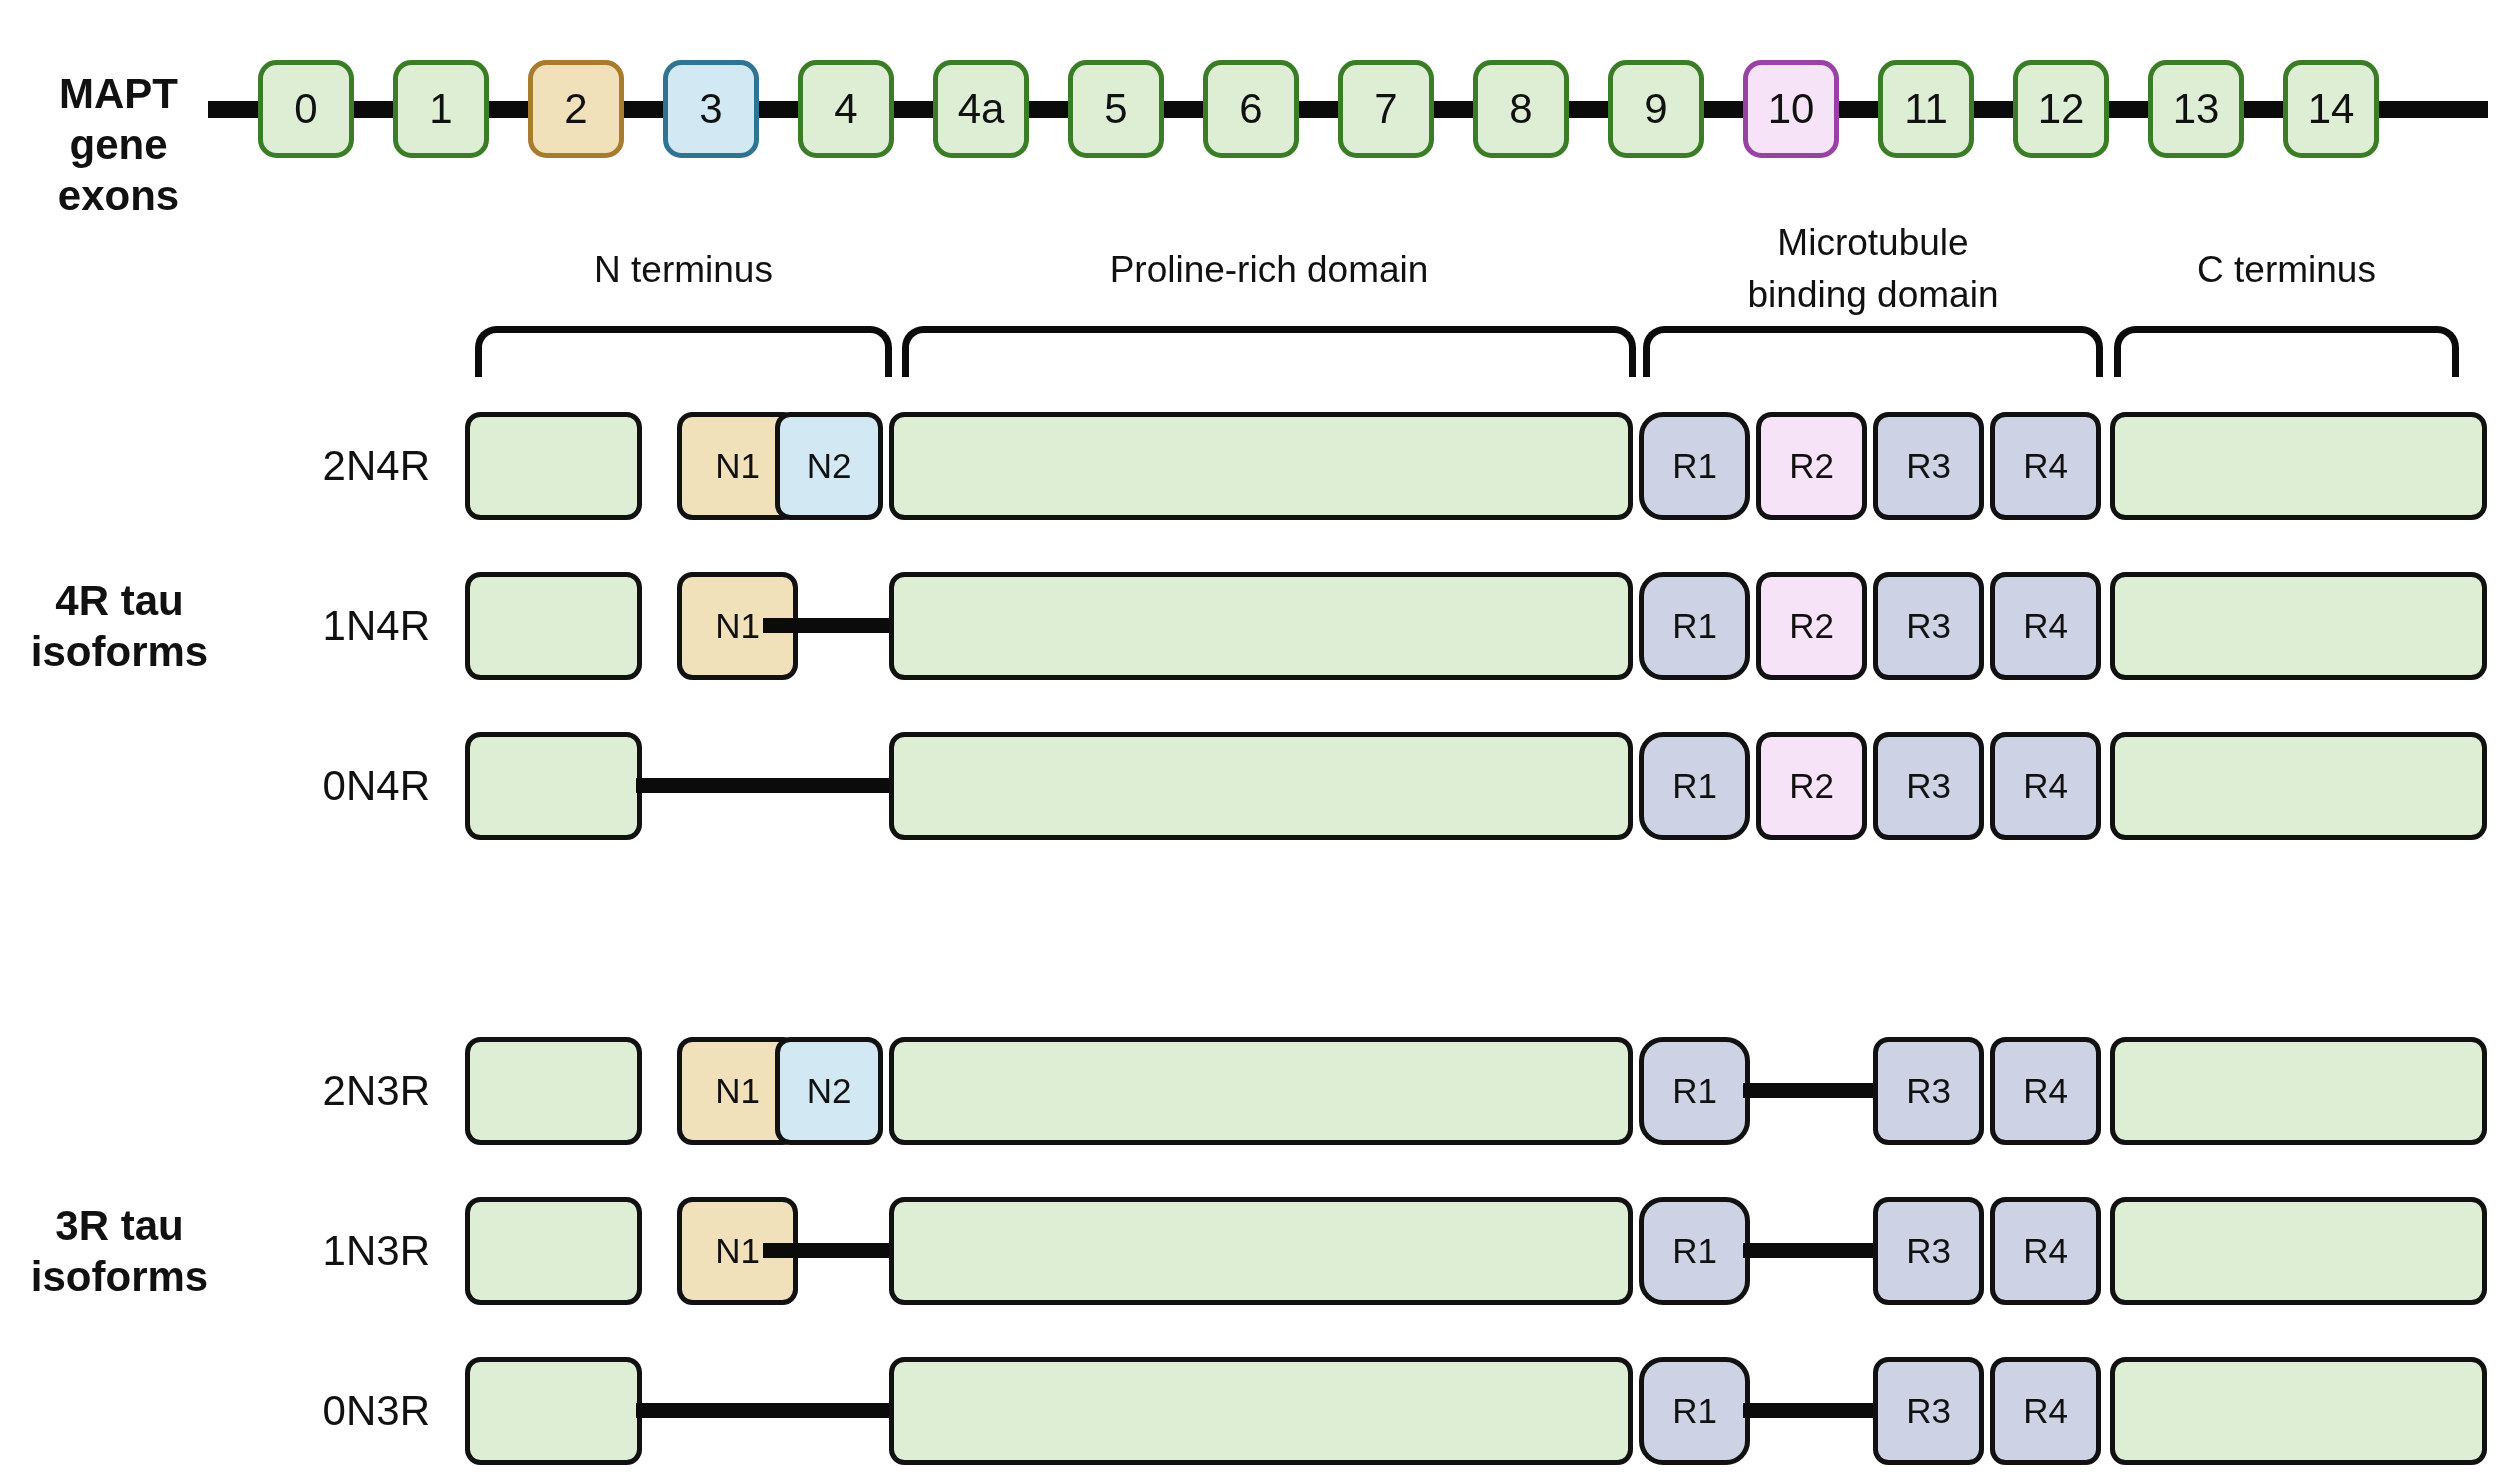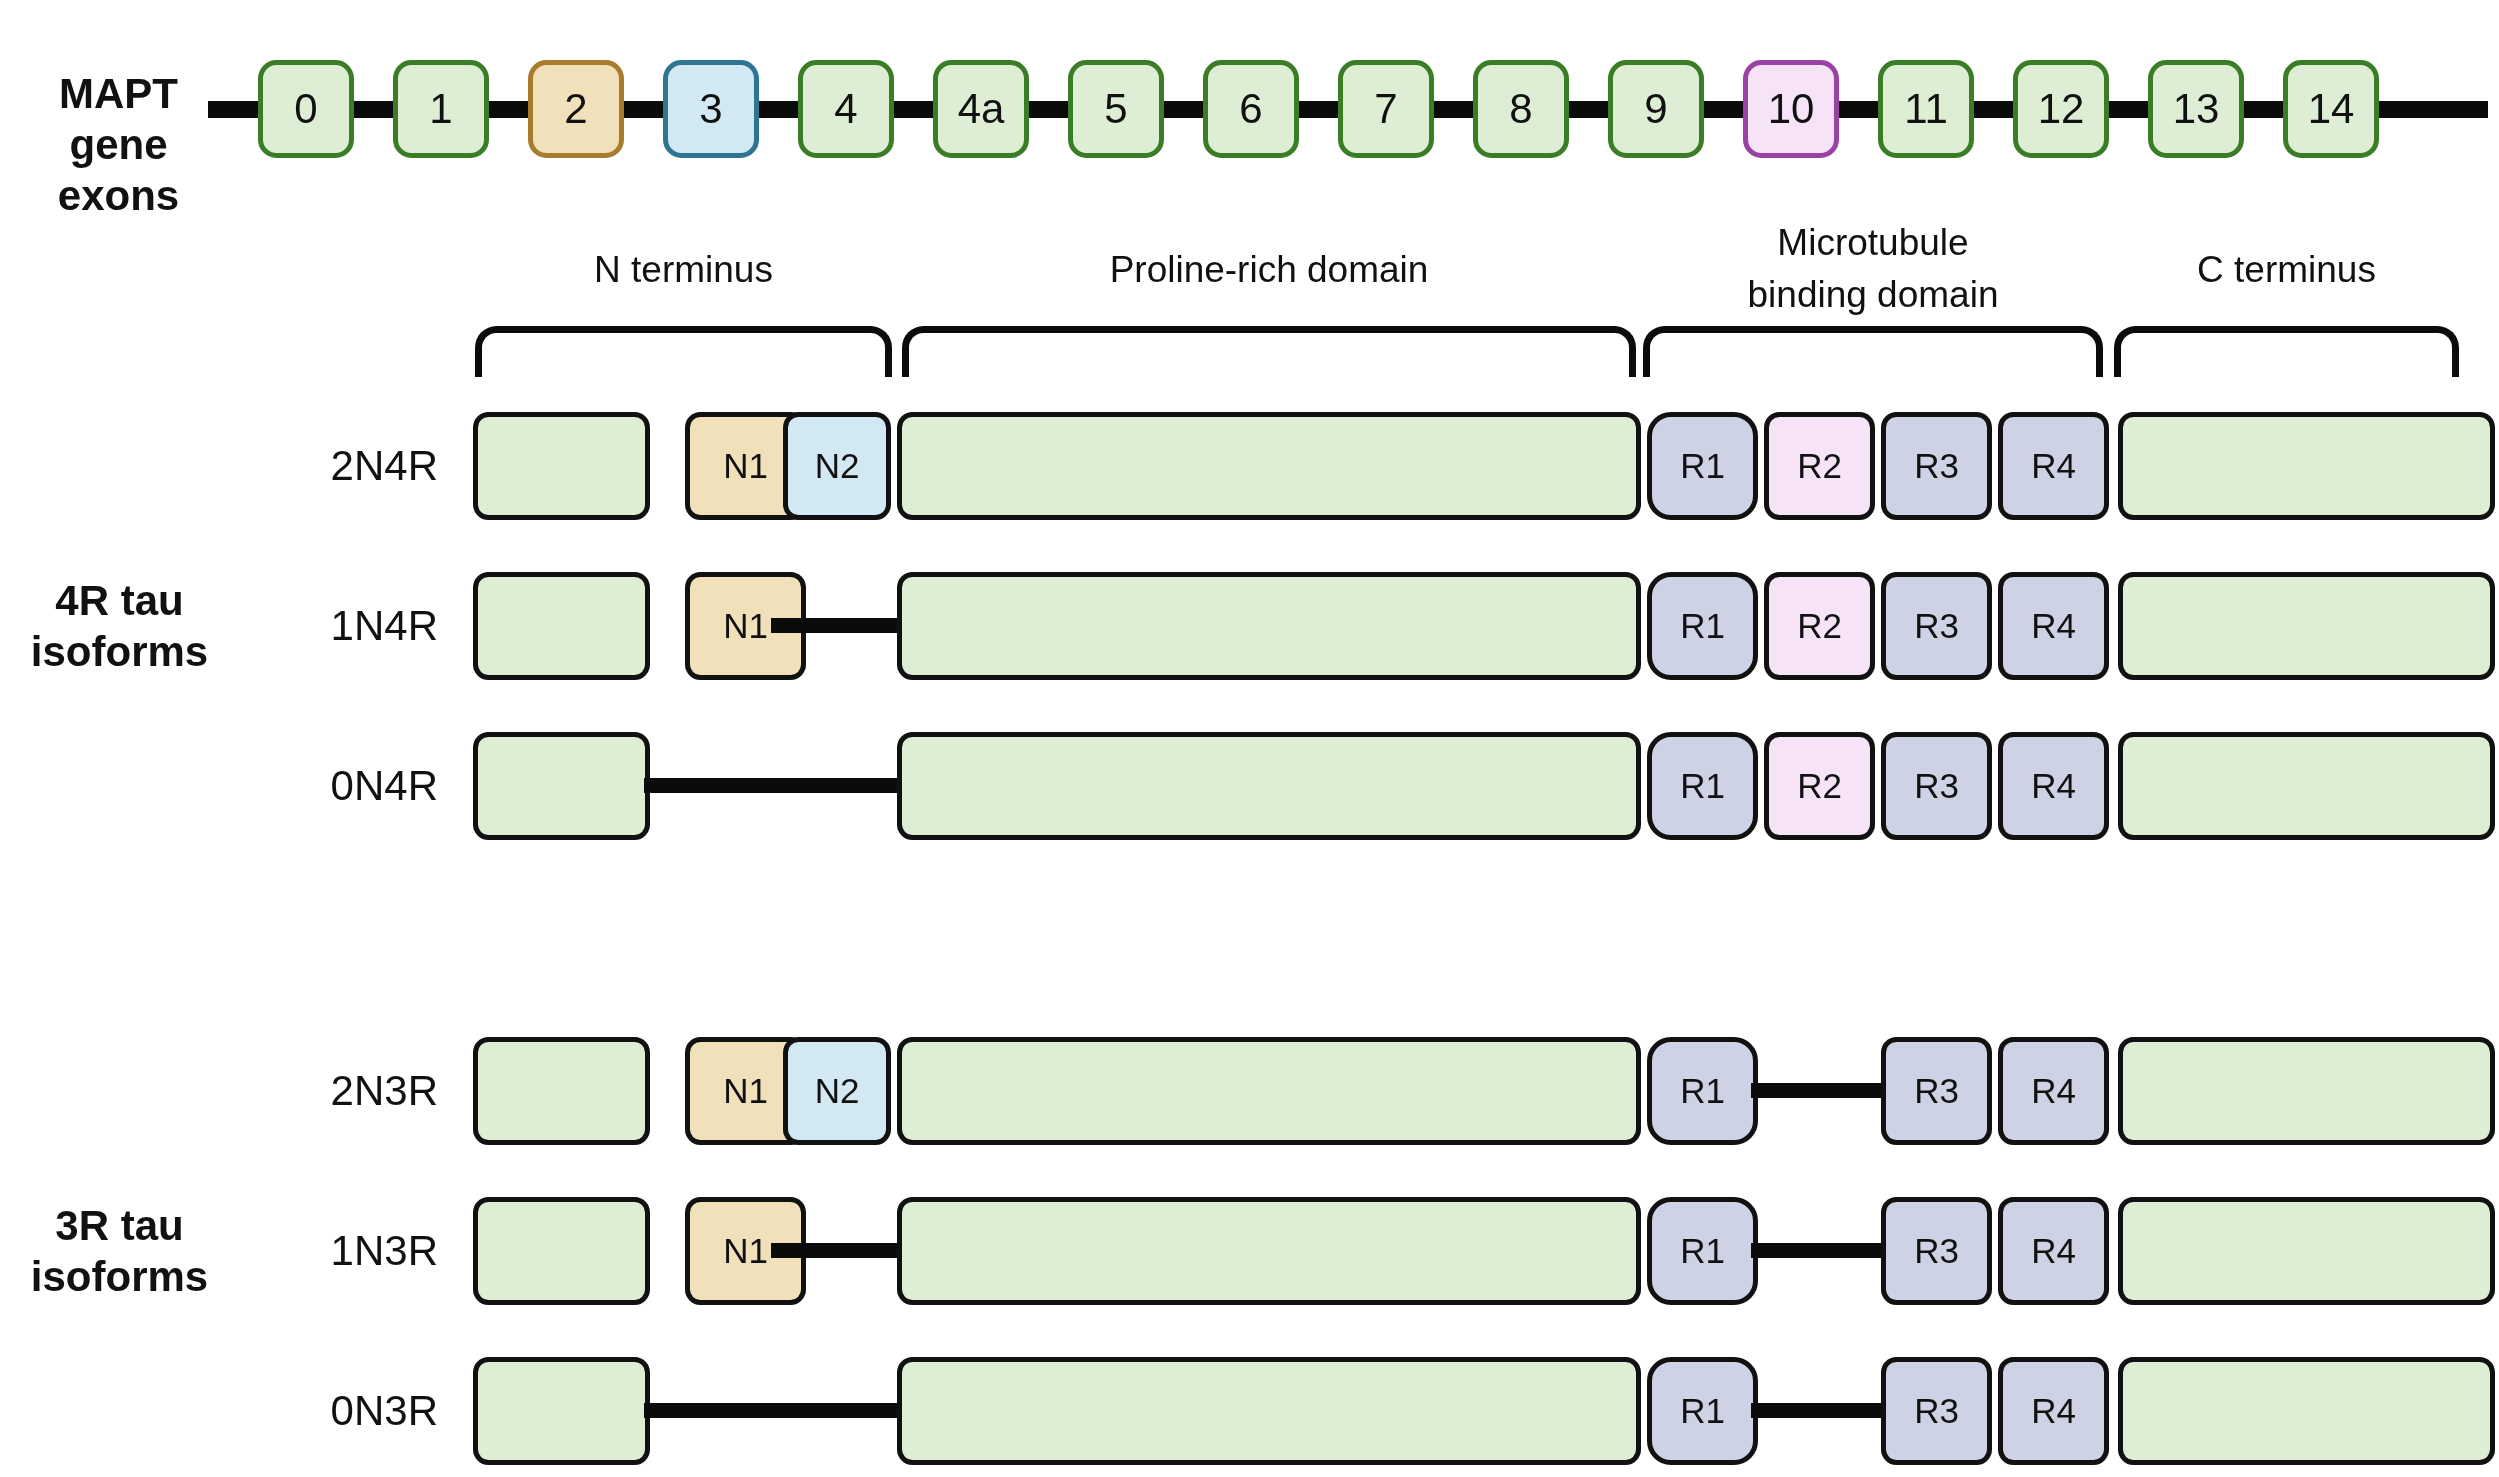--- a/index.html
+++ b/index.html
@@ -45,21 +45,21 @@
   .br-mt{left:1643px;width:460px;}
   .br-c{left:2114px;width:345px;}
 
   
   .group-label{position:absolute;left:0;width:239px;text-align:center;
     font-size:42px;font-weight:bold;line-height:51px;}
   .gl-4r{top:575px;}
   .gl-3r{top:1200px;}
 
   
-  .row{position:absolute;left:8px;width:2236px;height:108px;}
+  .row{position:absolute;left:0;width:2236px;height:108px;}
   .row-1{top:412px;} .row-2{top:572px;} .row-3{top:732px;}
   .row-4{top:1037px;} .row-5{top:1197px;} .row-6{top:1357px;padding-left:45px;}
   .row-label{position:absolute;left:215px;top:0;width:215px;height:108px;
     display:flex;align-items:center;justify-content:flex-end;font-size:42px;}
   .box{position:absolute;top:0;height:108px;box-sizing:border-box;border:5.4px solid;border-radius:15.4px;
     display:flex;align-items:center;justify-content:center;font-size:35px;}
   .col-nterm{left:465px;width:177px;}
   .col-n1{left:649px;width:121px;margin-left:28px;}
   .col-n2{left:775px;width:108px;}
   .col-pro{left:889px;width:744px;}

